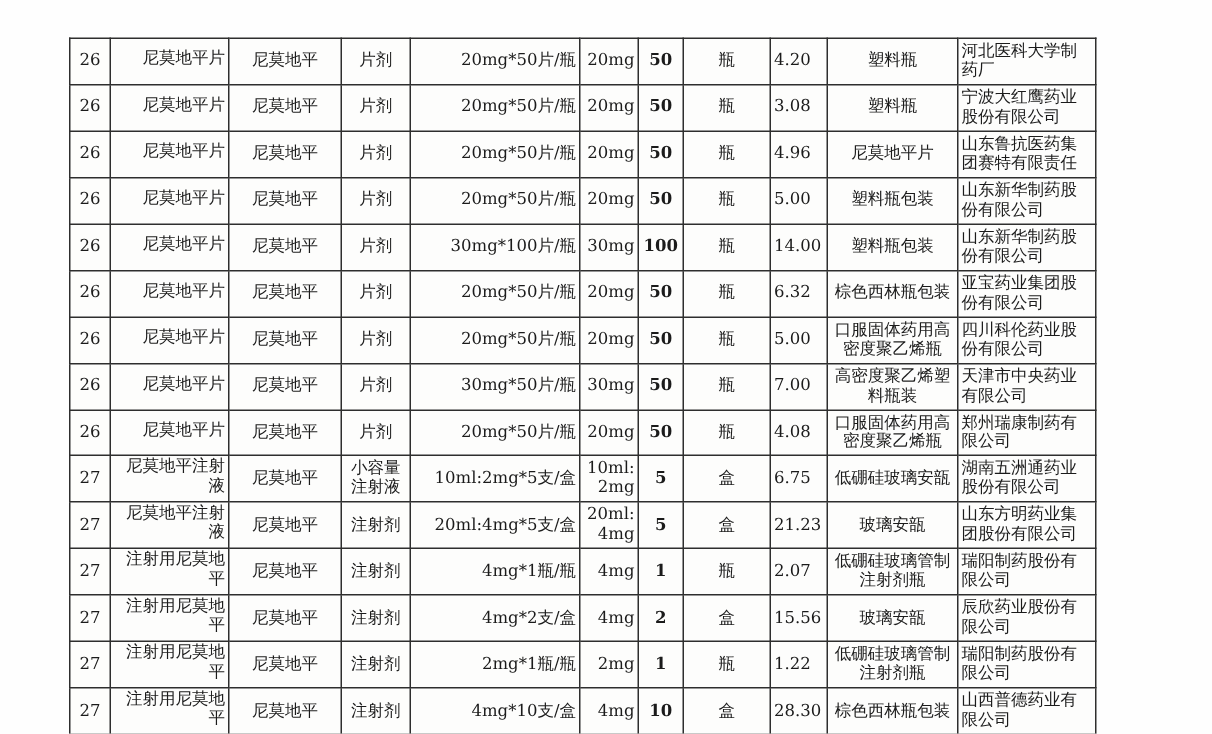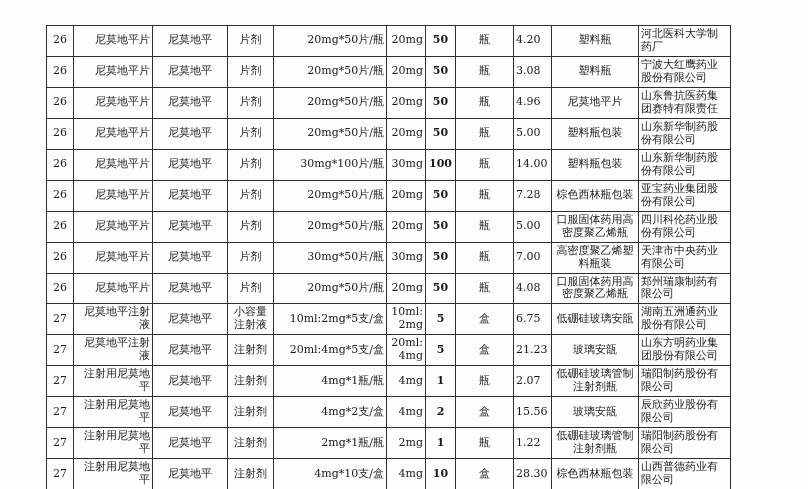--- a/index.html
+++ b/index.html
@@ -152,21 +152,21 @@
         </tr>
         <tr>
           <td class="col-no">26</td>
           <td class="col-name">尼莫地平片</td>
           <td class="col-generic">尼莫地平</td>
           <td class="col-form">片剂</td>
           <td class="col-spec">20mg*50片/瓶</td>
           <td class="col-dose">20mg</td>
           <td class="col-qty">50</td>
           <td class="col-unit">瓶</td>
-          <td class="col-price">7.28</td>
+          <td class="col-price">6.32</td>
           <td class="col-pack">棕色西林瓶包装</td>
           <td class="col-mfr">亚宝药业集团股份有限公司</td>
         </tr>
         <tr>
           <td class="col-no">26</td>
           <td class="col-name">尼莫地平片</td>
           <td class="col-generic">尼莫地平</td>
           <td class="col-form">片剂</td>
           <td class="col-spec">20mg*50片/瓶</td>
           <td class="col-dose">20mg</td>

